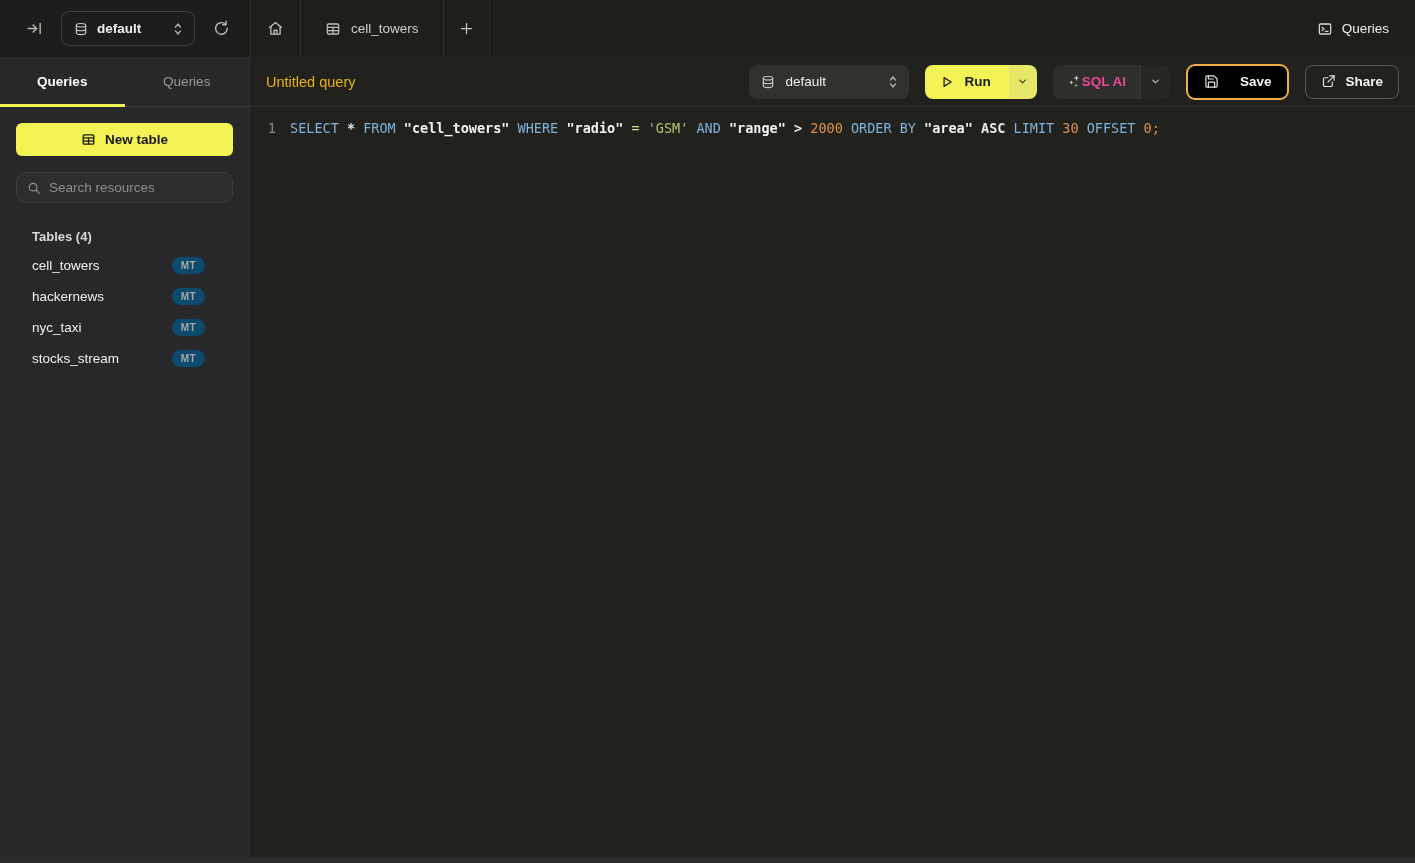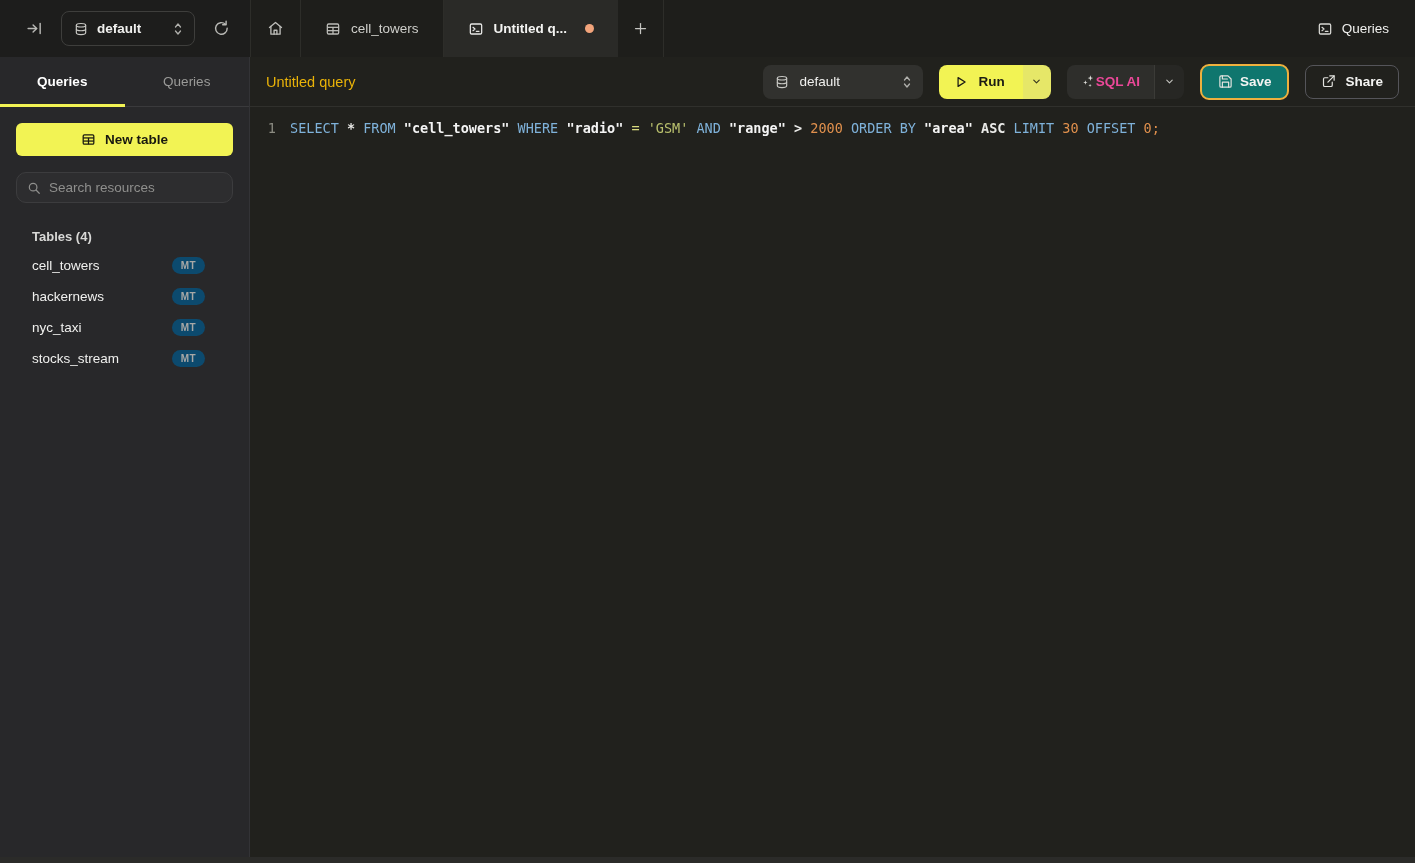--- a/index.html
+++ b/index.html
@@ -56,21 +56,21 @@
   .toolbar { height:50px; display:flex; align-items:center; padding:0 16px; border-bottom:1px solid #30302c; gap:16px; }
   .query-title { font-size:14.5px; font-weight:500; color:#eab308; }
   .toolbar-spacer { flex:1; }
   .tb-db-select { display:flex; align-items:center; gap:10px; height:34px; width:160px; padding:0 10px 0 12px; background:#31312e; border:none; border-radius:8px; color:#ececea; cursor:pointer; }
   .tb-db-select .lbl { flex:1; text-align:left; font-size:13.5px; color:#f0f0ee; }
   .split-btn { display:flex; align-items:stretch; height:34px; border-radius:8px; overflow:hidden; }
   .run-main { display:flex; align-items:center; gap:10px; padding:0 18px 0 15px; background:var(--accent); color:#1c1c14; border:none; font-size:13.5px; font-weight:600; cursor:pointer; font-family:"Liberation Sans",sans-serif; }
   .run-arrow { width:28px; display:flex; align-items:center; justify-content:center; background:var(--accent-dark); border:none; color:#3a3a20; cursor:pointer; }
   .ai-main { display:flex; align-items:center; gap:0; padding:0 14px; background:#2e2e2b; color:#ec4899; border:none; font-size:13.5px; font-weight:600; cursor:pointer; font-family:"Liberation Sans",sans-serif; }
   .ai-arrow { width:30px; display:flex; align-items:center; justify-content:center; background:#272724; border:none; border-left:1px solid #3b3b37; color:#c2c2be; cursor:pointer; }
-  .save-btn { display:flex; align-items:center; gap:7px; height:36px; padding:4px 16px; background:#0f766e; border:2px solid var(--save-ring); border-radius:9px; color:#f4f4f2; font-size:13.5px; font-weight:600; cursor:pointer; font-family:"Liberation Sans",sans-serif; }
+  .save-btn { display:flex; align-items:center; gap:21px; height:36px; padding:4px 16px; background:#000000; border:2px solid var(--save-ring); border-radius:9px; color:#f4f4f2; font-size:13.5px; font-weight:600; cursor:pointer; font-family:"Liberation Sans",sans-serif; }
   .share-btn { display:flex; align-items:center; gap:9px; height:34px; padding:0 15px; background:transparent; border:1px solid #55555a; border-radius:8px; color:#f4f4f2; font-size:13.5px; font-weight:600; cursor:pointer; font-family:"Liberation Sans",sans-serif; }
 
   
   .editor { flex:1; padding-top:11px; }
   .code-line { display:flex; align-items:baseline; font-family:"DejaVu Sans Mono", monospace; font-size:13.5px; line-height:21px; }
   .line-num { width:26px; text-align:right; color:#8c8c82; flex:0 0 26px; }
   .code-text { margin-left:14px; white-space:pre; }
   .tok-kw   { color:var(--kw); }
   .tok-ident{ color:var(--ident); font-weight:bold; }
   .tok-str  { color:var(--str); }
@@ -133,31 +133,20 @@
     <button class="tab">
       <span class="ticon">
         <svg width="16" height="16" viewBox="0 0 24 24" fill="none" stroke="currentColor" stroke-width="1.9">
             <rect x="3.5" y="4.5" width="17" height="15" rx="2"></rect>
             <line x1="3.5" y1="9.5" x2="20.5" y2="9.5"></line>
             <line x1="3.5" y1="14.5" x2="20.5" y2="14.5"></line>
             <line x1="12" y1="9.5" x2="12" y2="19.5"></line>
           </svg>
       </span>
       <span>cell_towers</span>
-    </button>
-    <button class="tab active">
-      <span class="ticon">
-        <svg width="16" height="16" viewBox="0 0 24 24" fill="none" stroke="currentColor" stroke-width="1.9" stroke-linecap="round" stroke-linejoin="round">
-            <rect x="3.5" y="4.5" width="17" height="15" rx="2"></rect>
-            <polyline points="7.5 9.5 10.5 12 7.5 14.5"></polyline>
-            <line x1="12.5" y1="15.5" x2="16.5" y2="15.5"></line>
-          </svg>
-      </span>
-      <span>Untitled q...</span>
-      <span class="dirty-dot"></span>
     </button>
     <button class="tab-plus">
       <span>
         <svg width="15" height="15" viewBox="0 0 24 24" fill="none" stroke="currentColor" stroke-width="2" stroke-linecap="round">
             <line x1="12" y1="4" x2="12" y2="20"></line>
             <line x1="4" y1="12" x2="20" y2="12"></line>
           </svg>
       </span>
     </button>
   </nav>

